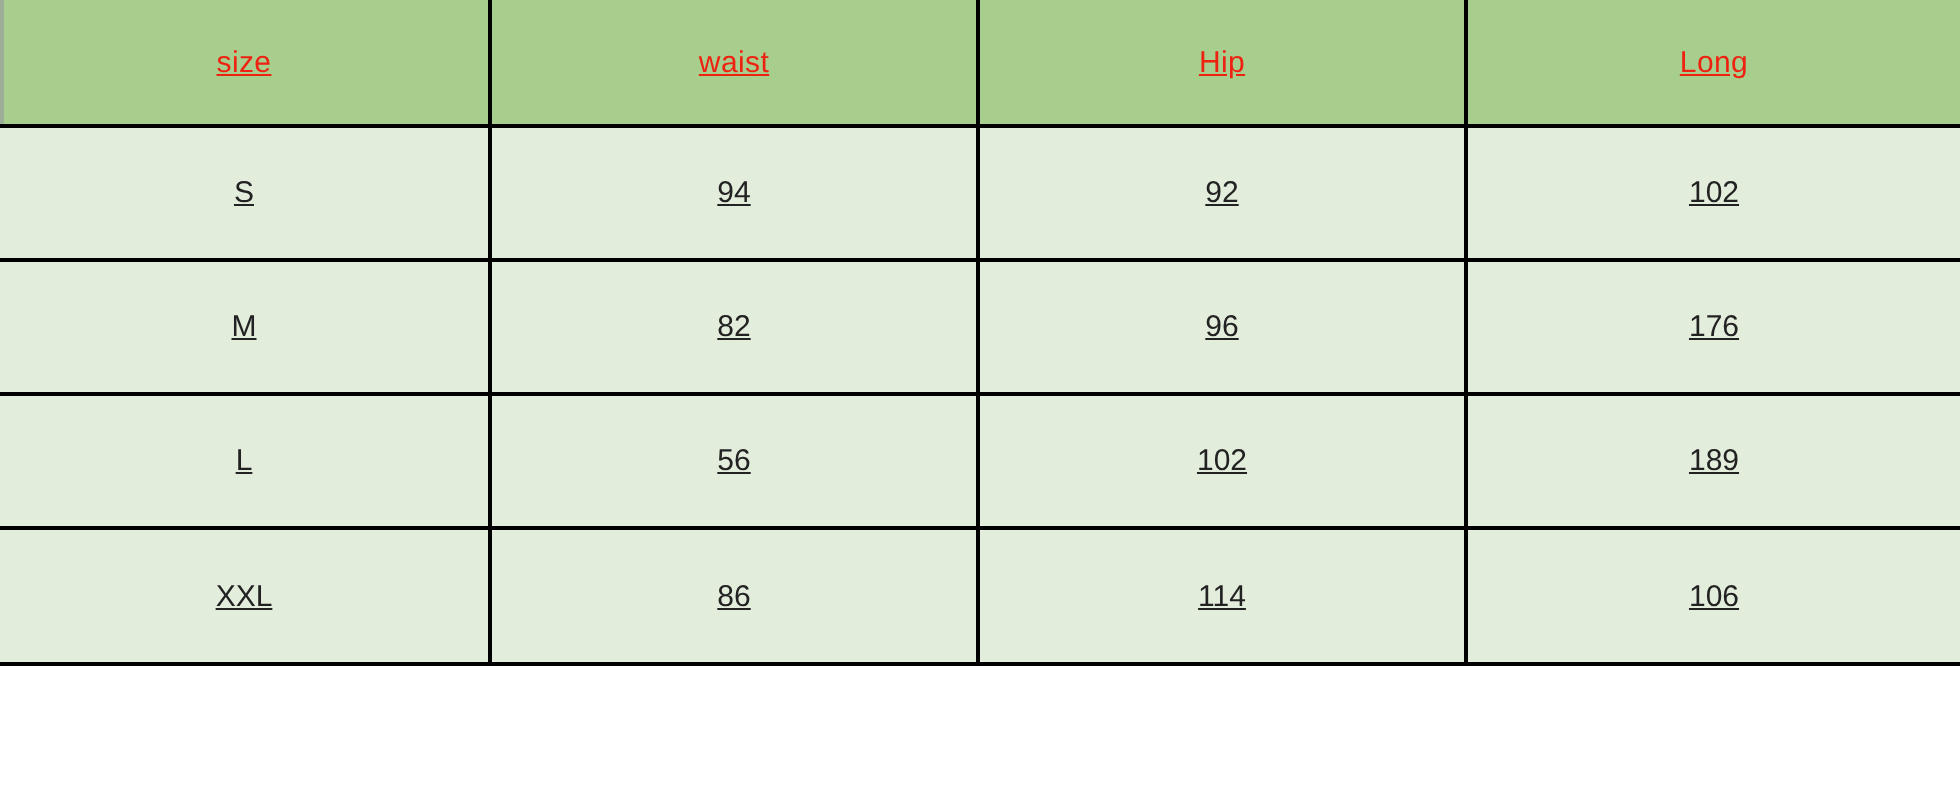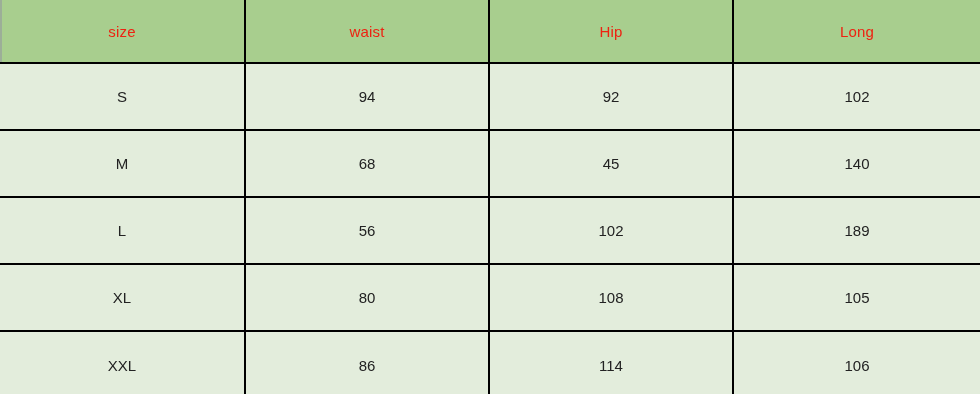--- a/index.html
+++ b/index.html
@@ -27,20 +27,21 @@
   #size-chart-table col.col-long  { width: 247px; }
 
   #size-chart-table th,
   #size-chart-table td {
     padding: 0;
     margin: 0;
     text-align: center;
     vertical-align: middle;
     border-right: 2px solid #000000;
     border-bottom: 2px solid #000000;
+    text-decoration: underline;
   }
 
   #size-chart-table th:last-child,
   #size-chart-table td:last-child {
     border-right: none;
   }
 
   thead th {
     height: 62px;
     background: #a8ce8e;
@@ -106,35 +107,29 @@
 
     <tbody>
       <tr>
         <td>S</td>
         <td>94</td>
         <td>92</td>
         <td>102</td>
       </tr>
       <tr>
         <td>M</td>
-        <td>68</td>
-        <td>45</td>
-        <td>140</td>
+        <td>82</td>
+        <td>96</td>
+        <td>176</td>
       </tr>
       <tr>
         <td>L</td>
         <td>56</td>
         <td>102</td>
         <td>189</td>
-      </tr>
-      <tr>
-        <td>XL</td>
-        <td>80</td>
-        <td>108</td>
-        <td>105</td>
       </tr>
       <tr>
         <td>XXL</td>
         <td>86</td>
         <td>114</td>
         <td>106</td>
       </tr>
     </tbody>
   </table>
 

